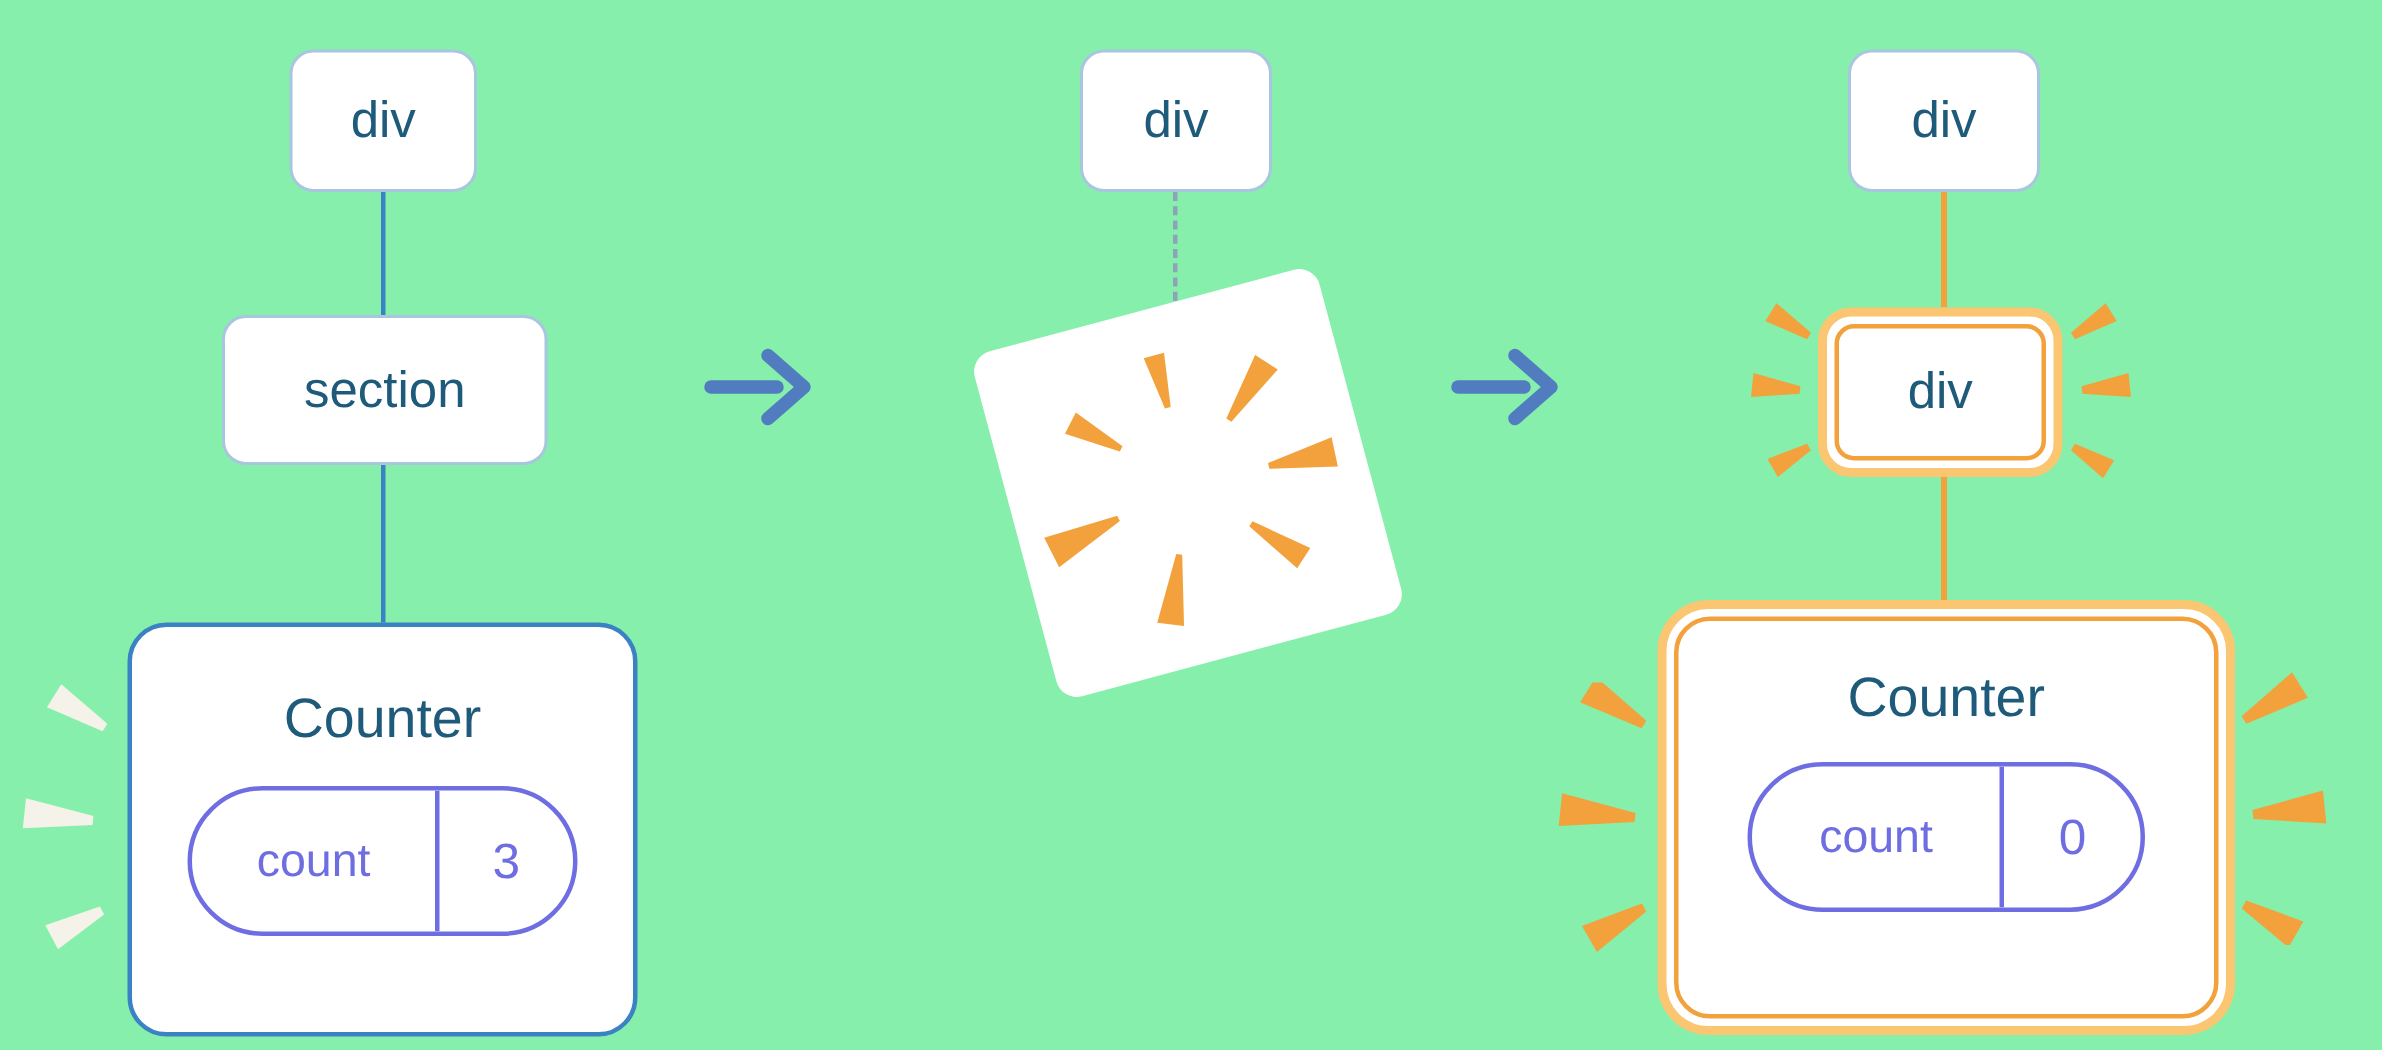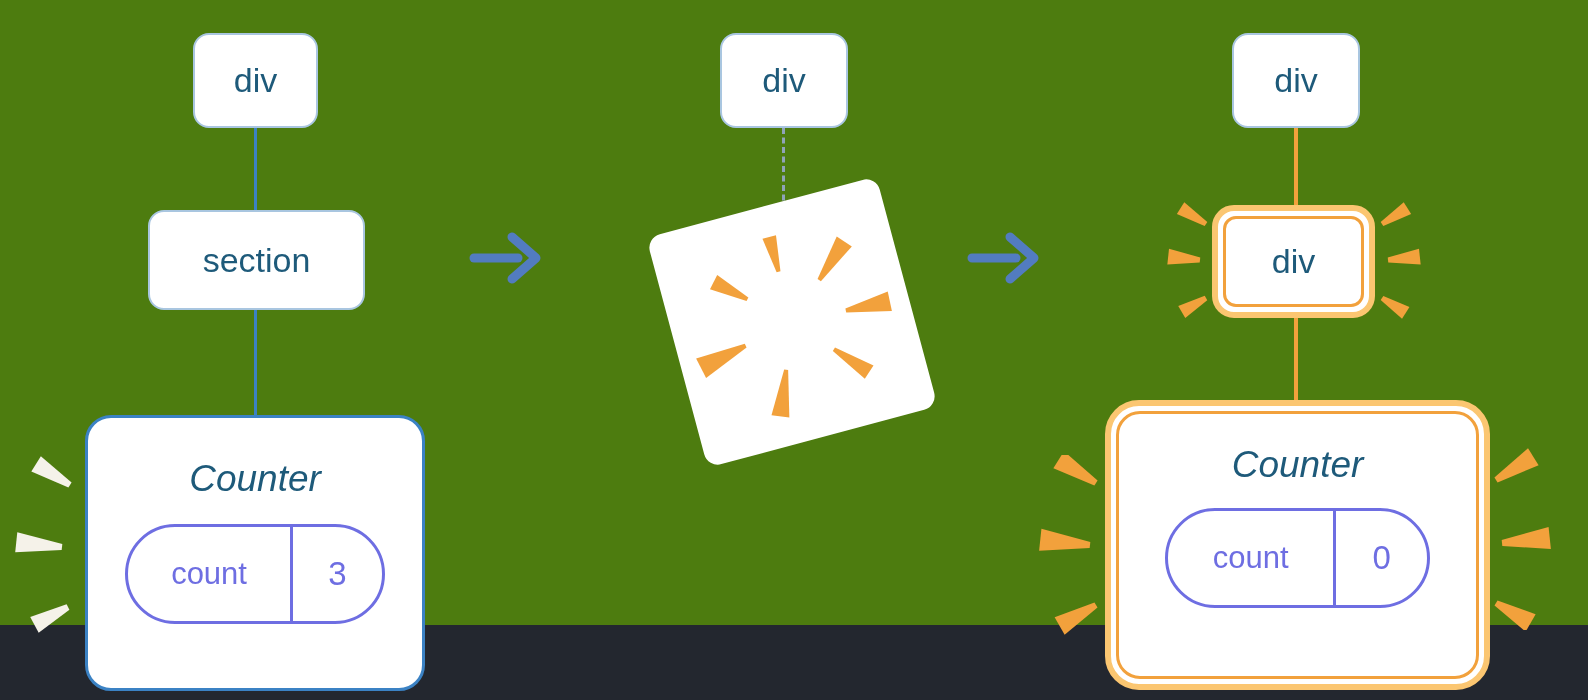--- a/index.html
+++ b/index.html
@@ -2,21 +2,21 @@
 <html><head>
 <meta charset="utf-8">
 <style>
   html, body { margin: 0; padding: 0; }
   body {
     width: 1588px; height: 700px;
     background: #23272f;
     font-family: "Liberation Sans", sans-serif;
     overflow: hidden;
   }
-  .canvas { position: relative; width: 1588px; height: 625px; background: #4d7c0f; }
+  .canvas { position: relative; width: 1588px; height: 700px; background: #86efac; }
   .abs { position: absolute; }
 
   .node {
     position: absolute;
     background: #ffffff;
     border: 2px solid #a9c6e0;
     border-radius: 16px;
     display: flex; align-items: center; justify-content: center;
     color: #1e5a7a; font-size: 34px; font-weight: 400;
     box-sizing: border-box;
@@ -28,21 +28,21 @@
 
   .counter {
     position: absolute;
     background: #ffffff;
     border: 3px solid #3b82c4;
     border-radius: 26px;
     box-sizing: border-box;
     display: flex; flex-direction: column; align-items: center;
     padding-top: 40px;
   }
-  .counter-title { color: #1e5a7a; font-size: 37px; font-weight: 500; font-style: italic; }
+  .counter-title { color: #1e5a7a; font-size: 37px; font-weight: 500; }
 
   .pill {
     display: flex;
     border: 3px solid #6e6ee2;
     border-radius: 60px;
     overflow: hidden;
     background: #ffffff;
     color: #6e6ee2;
     box-sizing: border-box;
     margin-top: 24px;

